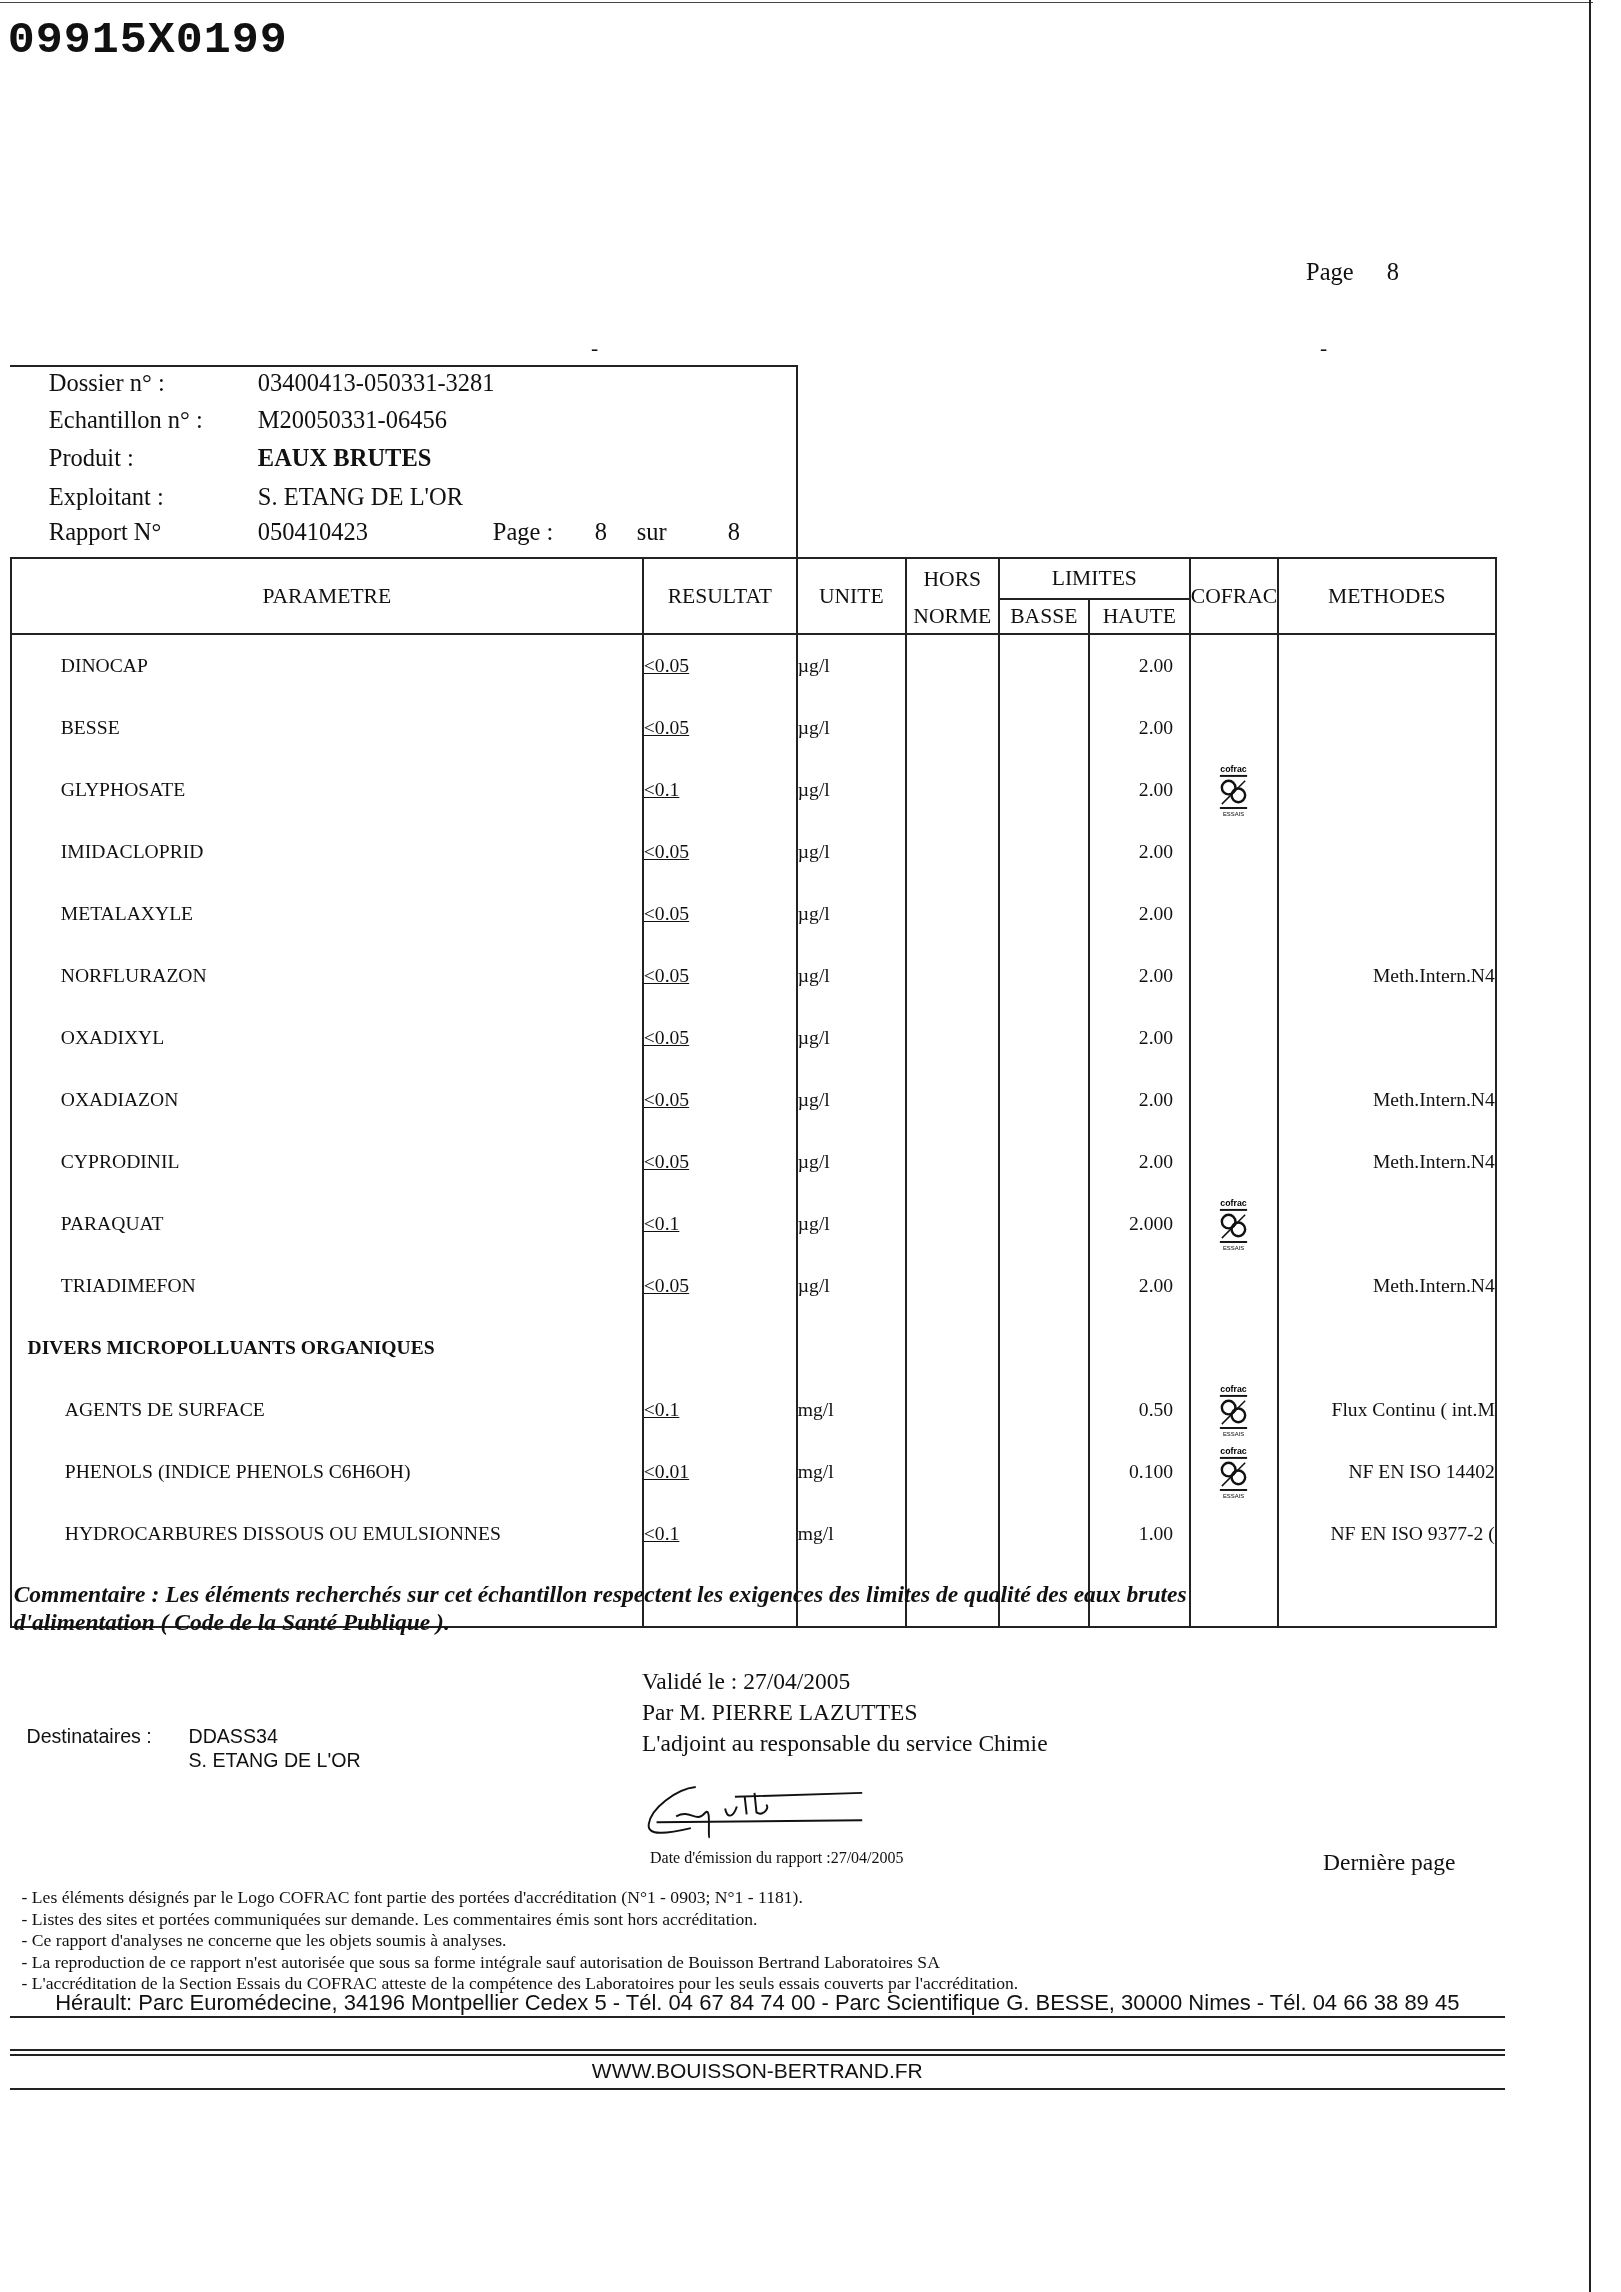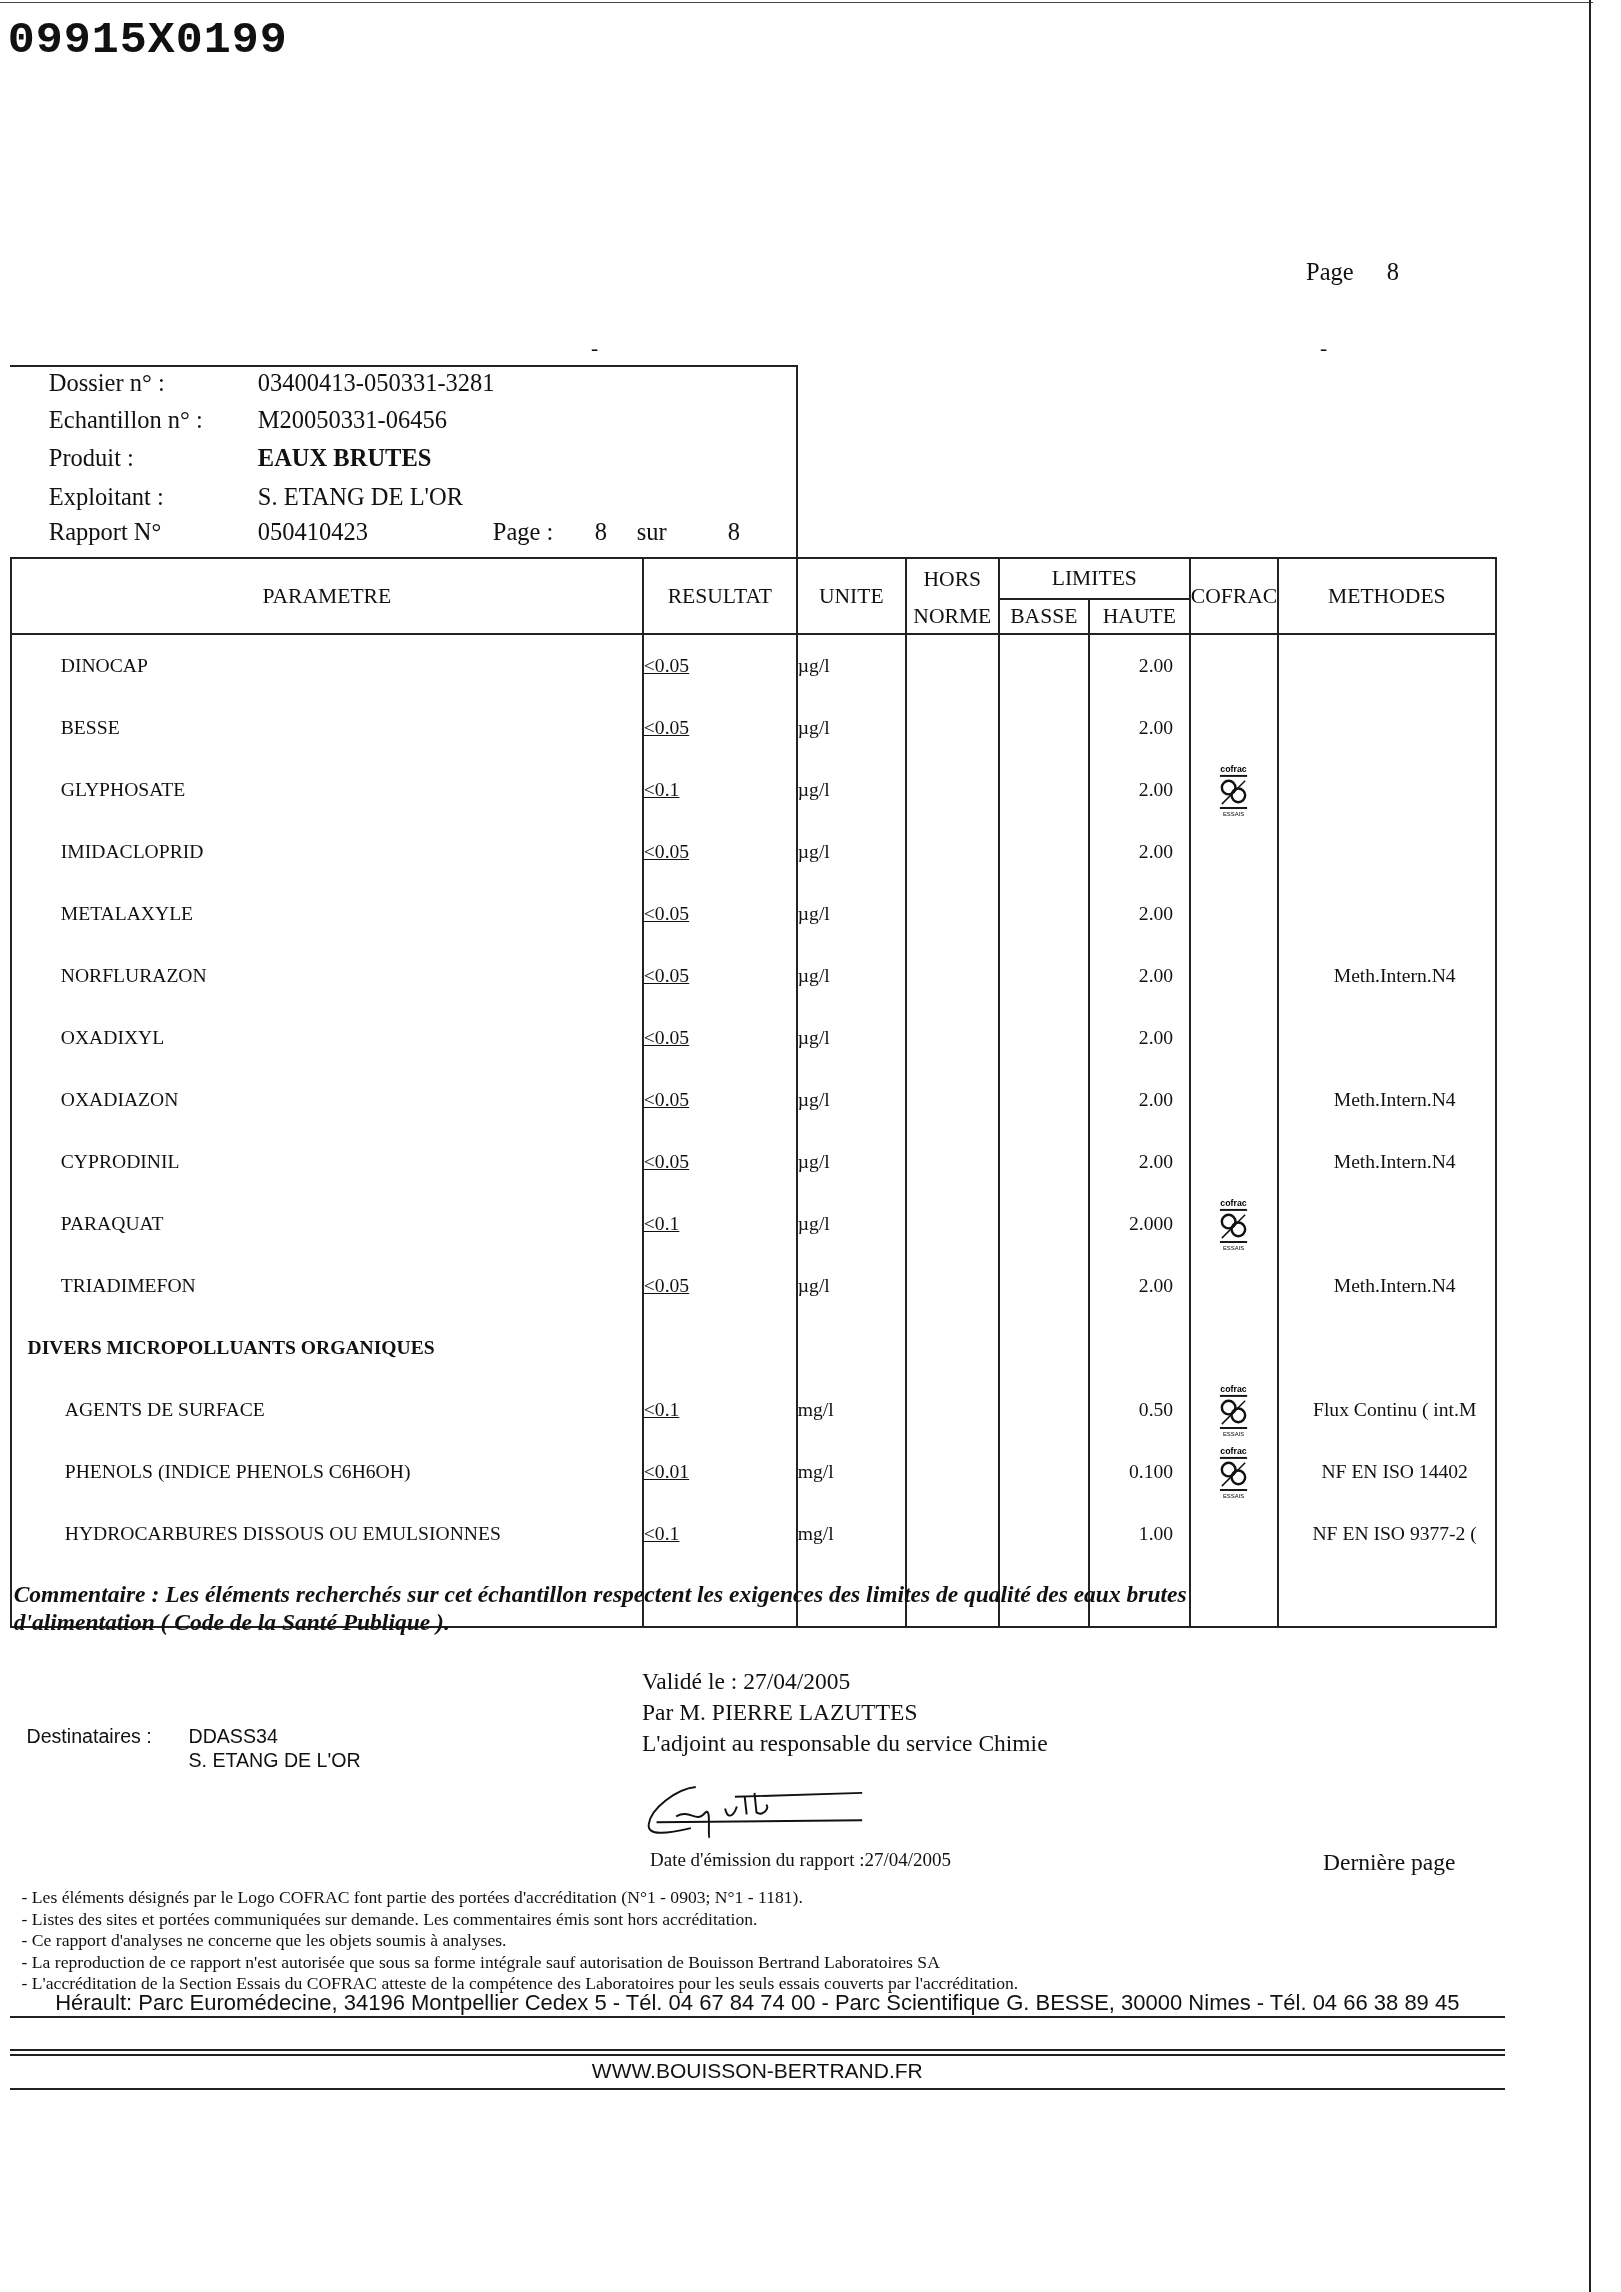--- a/index.html
+++ b/index.html
@@ -23,30 +23,30 @@
   table.res th{font-weight:normal;font-size:21.6px;border-top:2px solid #222;border-bottom:2px solid #222;text-align:center;}
   table.res td{font-size:19.6px;height:62px;vertical-align:middle;}
   .c-par{text-align:left;}
   .c-par span{padding-left:49px;}
   .c-par.sec span{padding-left:15.7px;font-weight:bold;}
   .c-par.sub span{padding-left:53px;}
   .c-res{text-align:left;text-decoration:underline;}
   .c-uni{text-align:left;}
   .c-haute{text-align:right;padding-right:15.7px!important;}
   .c-cof{text-align:center;}
-  .c-met{text-align:center;padding-left:15.7px!important;white-space:nowrap;overflow:hidden;}
+  .c-met{text-align:right;padding-left:15.7px!important;white-space:nowrap;overflow:hidden;}
   tr.last td{height:61px;border-bottom:2px solid #222;}
   .logo{display:inline-block;width:35px;height:55px;vertical-align:middle;}
   .comment{left:13.7px;top:1580px;width:1470px;font-style:italic;font-weight:bold;font-size:23.5px;line-height:28px;}
   .valid{left:642px;top:1666px;font-size:23.5px;line-height:31px;}
   .dest{left:26.5px;top:1725px;font-family:"Liberation Sans","DejaVu Sans",sans-serif;font-size:19.6px;line-height:23.5px;}
   .dest .lbl{display:inline-block;width:162px;}
   .dest .v2{padding-left:162px;}
   .sig{left:637px;top:1779px;}
-  .emis{left:650px;top:1849px;font-size:19px;}
+  .emis{left:650px;top:1849px;font-size:16px;}
   .derniere{left:1323px;top:1849px;font-size:23.5px;}
   .notes{left:21.6px;top:1887px;font-size:17.6px;line-height:21.6px;}
   .notes div{white-space:nowrap;}
   .hr{left:9.8px;width:1495px;height:0;border-top:2px solid #222;}
   .addr{left:9.8px;width:1495px;top:1990px;text-align:center;font-family:"Liberation Sans","DejaVu Sans",sans-serif;font-size:22px;}
   .web{left:9.8px;width:1495px;top:2059px;text-align:center;font-family:"Liberation Sans","DejaVu Sans",sans-serif;font-size:21px;}
   .dash{font-size:21.6px;}
 </style>
 </head>
 <body>

